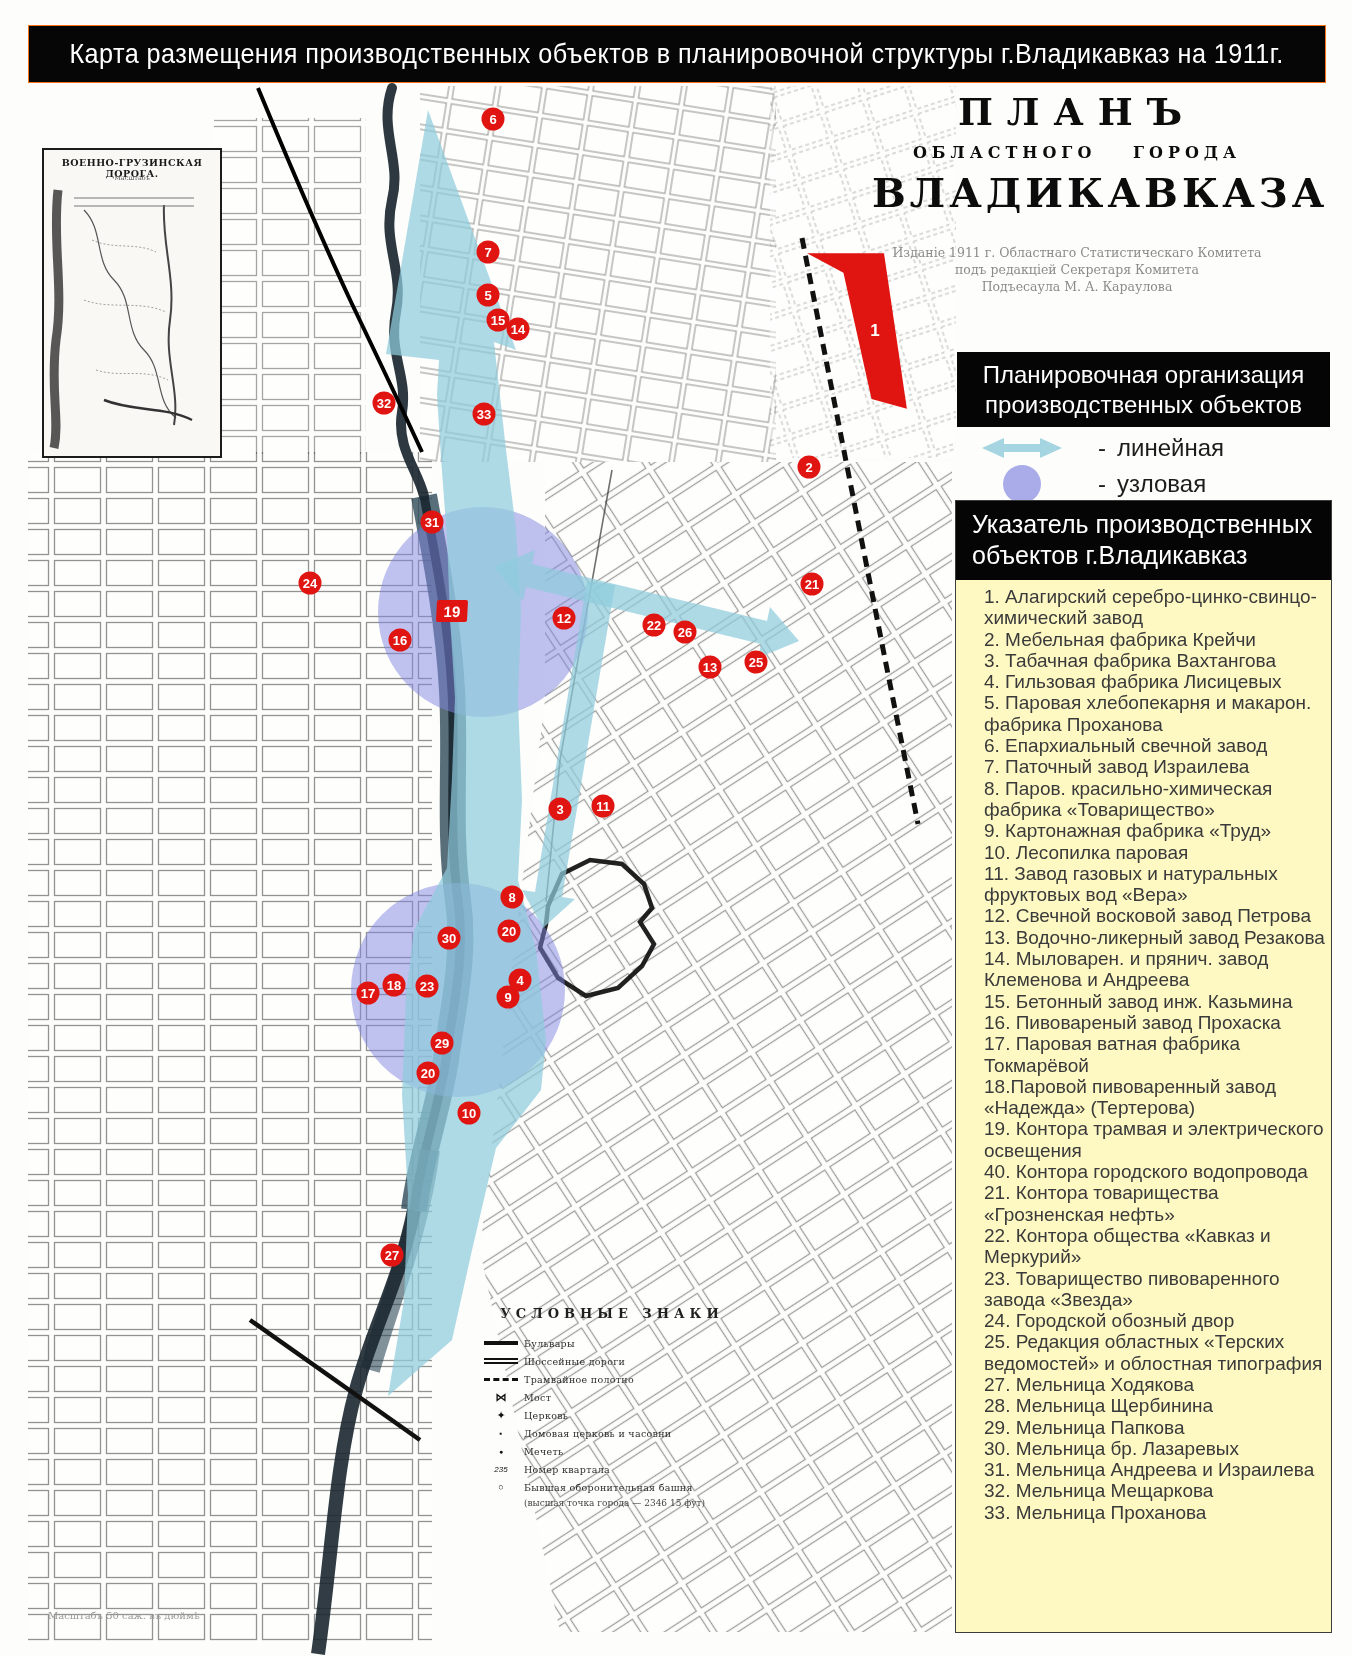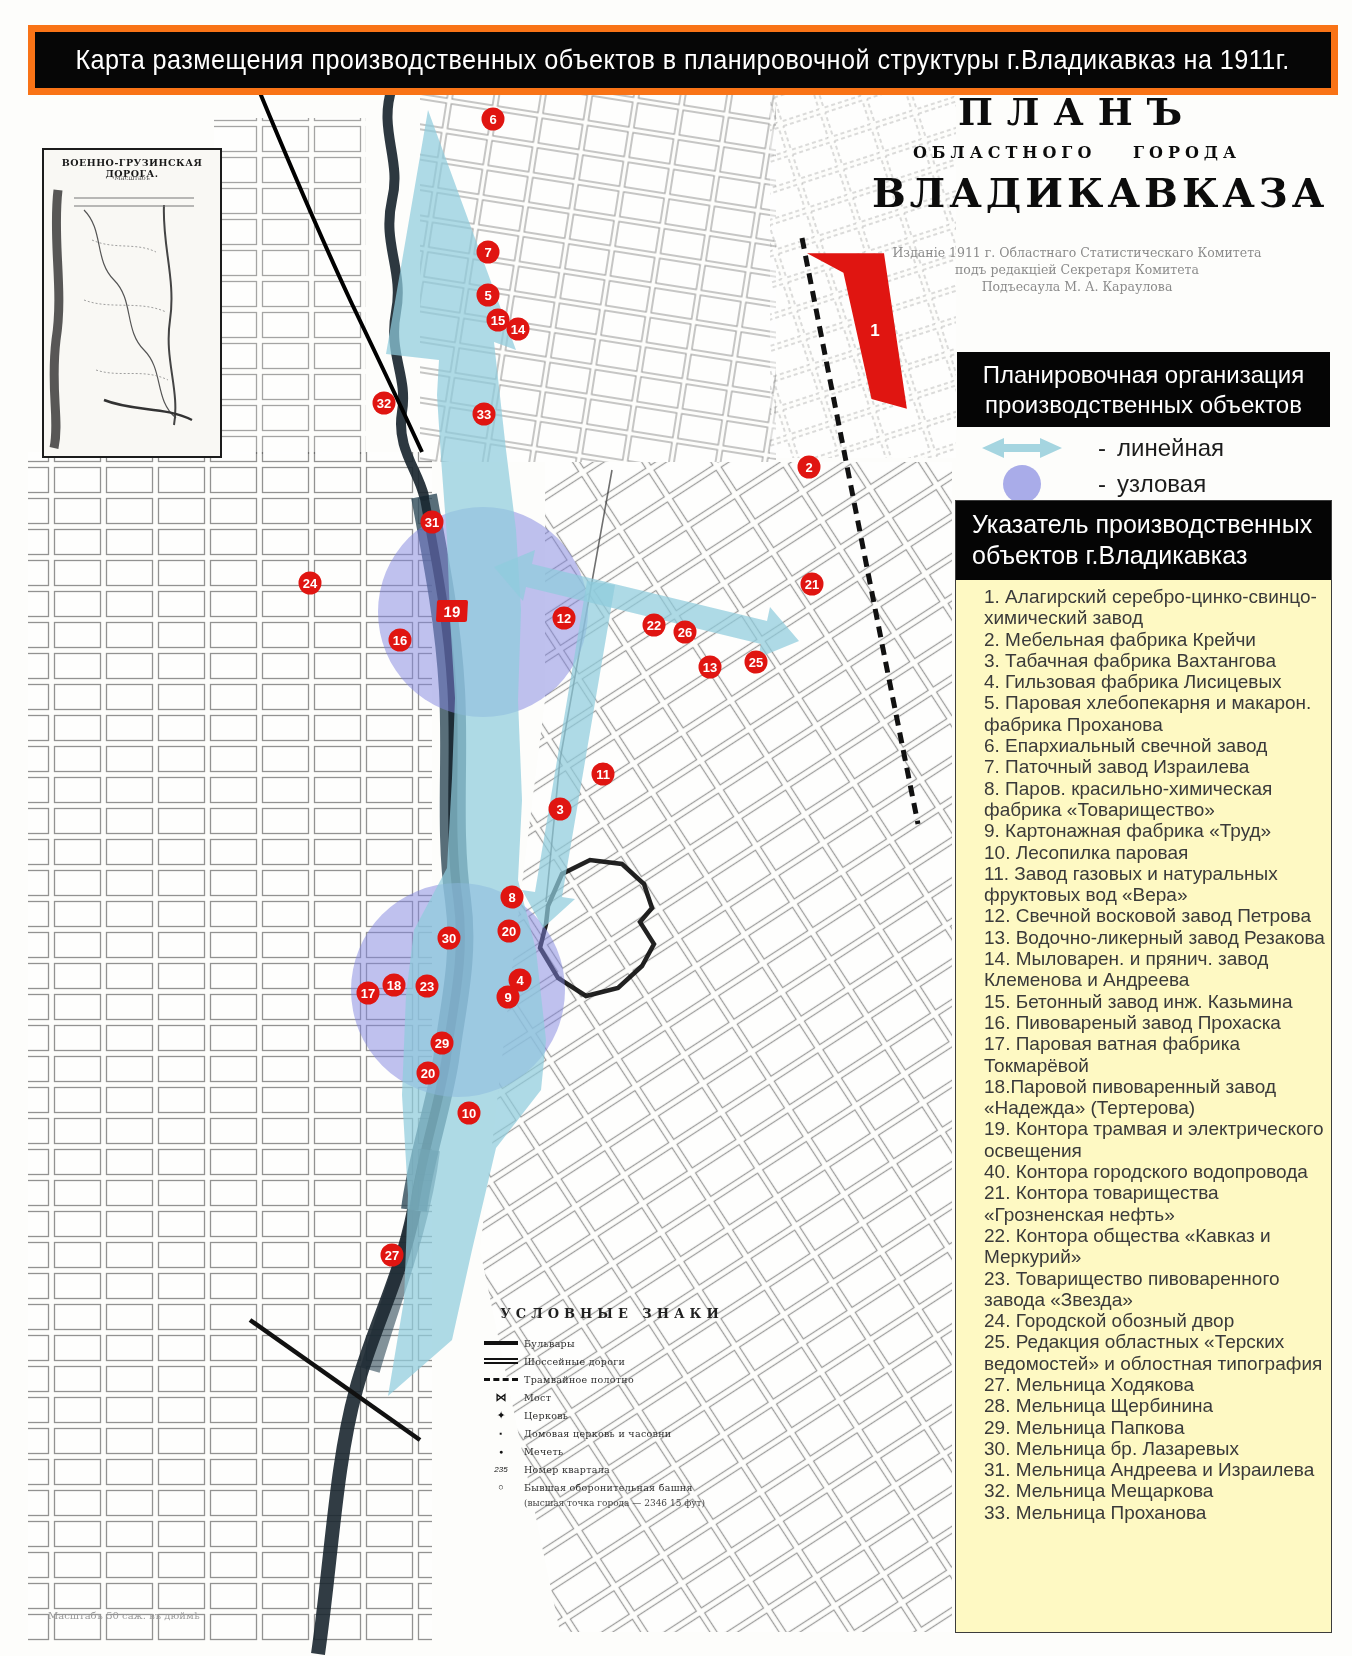--- a/index.html
+++ b/index.html
@@ -3,21 +3,21 @@
 <meta charset="utf-8">
 <style>
   html,body{margin:0;padding:0;background:#e8e8e8;}
   .page{position:relative;width:1352px;height:1656px;background:#fdfdfb;overflow:hidden;
         font-family:"Liberation Sans",sans-serif;}
   .page svg{display:block;}
   .abs{position:absolute;}
 
   
   .title-bar{left:28px;top:25px;width:1296px;height:56px;background:#060606;
-             border:7px solid #f97316;display:flex;align-items:center;justify-content:center;}
+             border:1px solid #f97316;display:flex;align-items:center;justify-content:center;}
   .title-bar span{color:#fff;font-size:28px;white-space:nowrap;transform:scaleX(.9);
                   letter-spacing:.5px;font-weight:500;}
 
   
   .inset{left:42px;top:148px;width:176px;height:306px;border:2px solid #1c1c1c;background:#f9f8f4;}
   .inset-title{position:absolute;top:7px;left:0;width:100%;text-align:center;
                font-family:"DejaVu Serif",serif;font-weight:bold;font-size:9.5px;color:#191919;
                letter-spacing:.5px;}
   .inset-sub{position:absolute;top:24px;left:0;width:100%;text-align:center;
              font-family:"DejaVu Serif",serif;font-size:6.5px;color:#555;}
@@ -136,21 +136,21 @@
       <div class="marker flag" style="left: 806px; top: 250px;">1</div>
       <div class="marker circle" style="left: 809px; top: 467px;">2</div>
       <div class="marker circle" style="left: 560px; top: 809px;">3</div>
       <div class="marker circle" style="left: 520px; top: 980px;">4</div>
       <div class="marker circle" style="left: 488px; top: 295px;">5</div>
       <div class="marker circle" style="left: 493px; top: 119px;">6</div>
       <div class="marker circle" style="left: 488px; top: 252px;">7</div>
       <div class="marker circle" style="left: 512px; top: 897px;">8</div>
       <div class="marker circle" style="left: 508px; top: 997px;">9</div>
       <div class="marker circle" style="left: 469px; top: 1113px;">10</div>
-      <div class="marker circle" style="left: 603px; top: 774px;">11</div>
+      <div class="marker circle" style="left: 603px; top: 806px;">11</div>
       <div class="marker circle" style="left: 564px; top: 618px;">12</div>
       <div class="marker circle" style="left: 710px; top: 667px;">13</div>
       <div class="marker circle" style="left: 518px; top: 329px;">14</div>
       <div class="marker circle" style="left: 498px; top: 320px;">15</div>
       <div class="marker circle" style="left: 400px; top: 640px;">16</div>
       <div class="marker circle" style="left: 368px; top: 993px;">17</div>
       <div class="marker circle" style="left: 394px; top: 985px;">18</div>
       <div class="marker square" style="left: 452px; top: 611px;">19</div>
       <div class="marker circle" style="left: 509px; top: 931px;">20</div>
       <div class="marker circle" style="left: 812px; top: 584px;">21</div>

